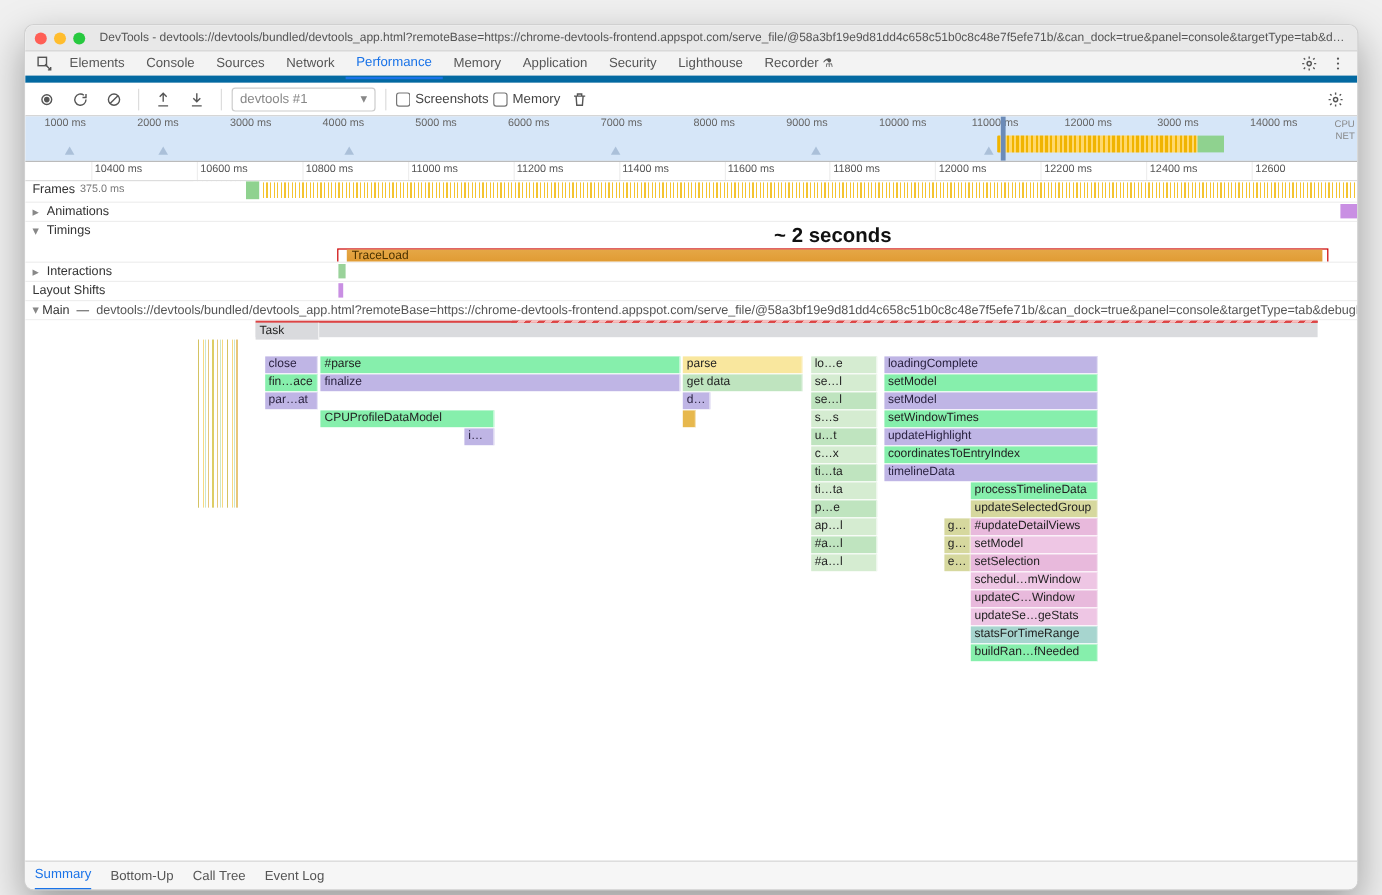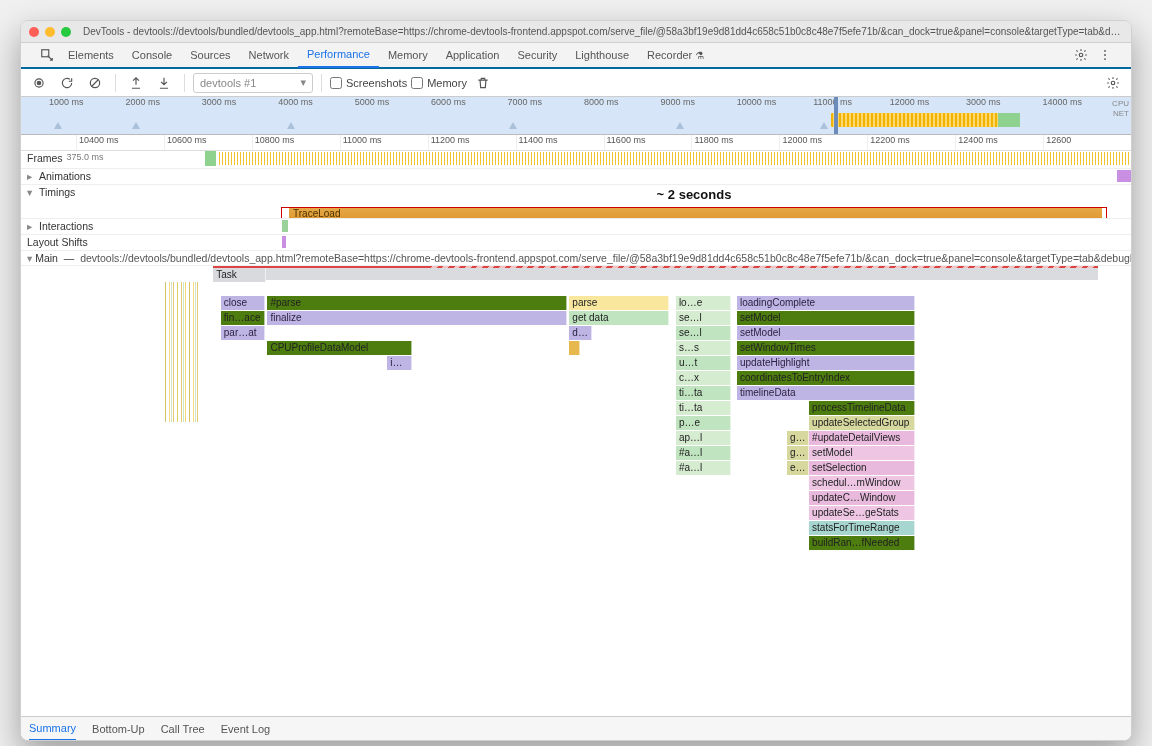--- a/index.html
+++ b/index.html
@@ -40,24 +40,24 @@
     color: #555;
     white-space: nowrap;
     overflow: hidden;
     text-overflow: ellipsis;
     text-align: left;
     padding-left: 6px;
   }
   .tabbar {
     display: flex;
     align-items: center;
-    border-bottom: 2px solid #0369a1;
+    border-bottom: 6px solid #0369a1;
     background: #f3f3f3;
     height: 26px;
-    padding: 0 14px;
+    padding: 0 4px;
     gap: 0;
   }
   .tabbar .icon-btn, .toolbar .icon-btn {
     width: 24px; height: 22px;
     display: flex; align-items: center; justify-content: center;
     color: #555;
     cursor: pointer;
   }
   .tab {
     padding: 0 9px;
@@ -100,21 +100,21 @@
 
   
   .overview {
     height: 38px;
     background: linear-gradient(#d6e6f8, #d6e6f8);
     border-bottom: 1px solid #bbb;
     position: relative;
     overflow: hidden;
   }
   .overview-ticks {
-    position: absolute; top: 0; left: 16px; right: 0; height: 12px;
+    position: absolute; top: 0; left: 4px; right: 0; height: 12px;
     display: flex;
     justify-content: space-between;
     padding: 0 12px;
     font-size: 9px;
     color: #666;
   }
   .overview-ticks span { flex: 1; }
   .ov-activity {
     position: absolute;
     left: 73%;
@@ -202,21 +202,21 @@
   .frames-green { position:absolute; left:4.5%; width:1.2%; top:0; height:15px; background:#8fd28f; }
 
   .timing-row { min-height: 34px; }
   .timing-annotation {
     position: absolute;
     left: 12.4%;
     right: 2.5%;
     top: 2px;
     text-align: center;
     font-weight: 700;
-    font-size: 13px;
+    font-size: 17px;
     color: #111;
   }
   .timing-box {
     position: absolute;
     left: 12.4%;
     right: 2.5%;
     top: 22px;
     height: 13px;
     border: 1px solid #c00;
   }
@@ -261,21 +261,21 @@
     padding-left: 3px;
     white-space: nowrap;
     overflow: hidden;
     text-overflow: ellipsis;
     color: #222;
     border-right: 1px solid rgba(255,255,255,.6);
   }
   .fl.gray   { background:#d9dadd; }
   .fl.yellow { background:#f9d65c; }
   .fl.purple { background:#bfb5e5; color:#2a2240;}
-  .fl.purple2{ background:#4d7c0f; }
+  .fl.purple2{ background:#86efac; }
   .fl.green  { background:#bfe4bf; }
   .fl.green2 { background:#d5ecd1; }
   .fl.pink   { background:#e8b9dc; }
   .fl.pink2  { background:#eec6e4; }
   .fl.teal   { background:#a7d5cf; }
   .fl.gold   { background:#e7b84d;}
   .fl.olive  { background:#d6d89e;}
   .fl.ltyellow { background:#f9e79e;}
   .task-row {
     position:absolute; left:13%; right:3%; top:0; height:14px;

